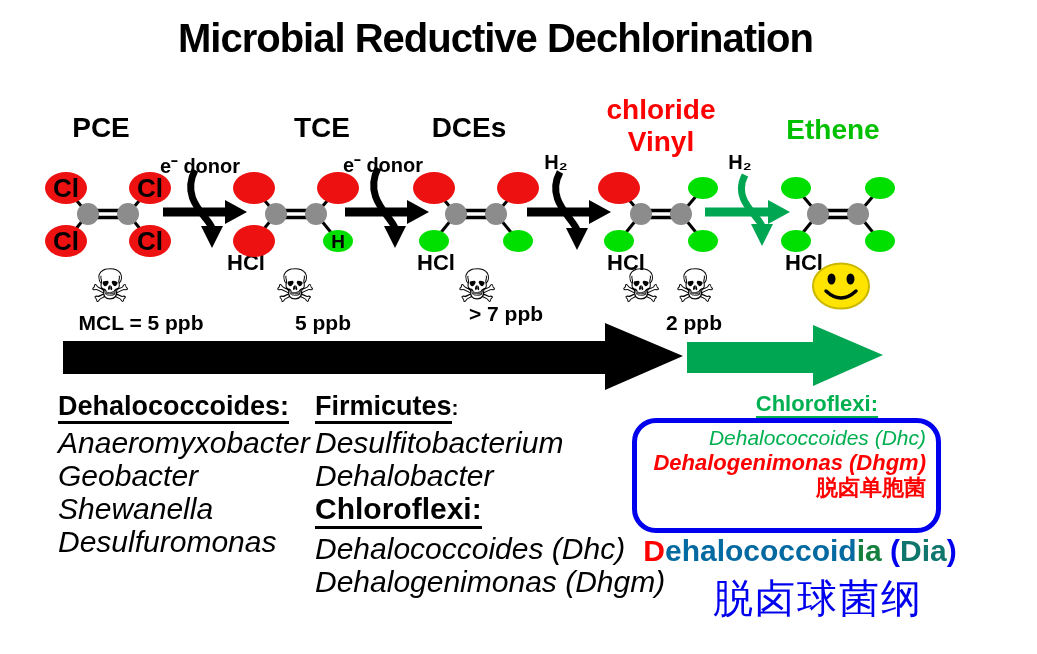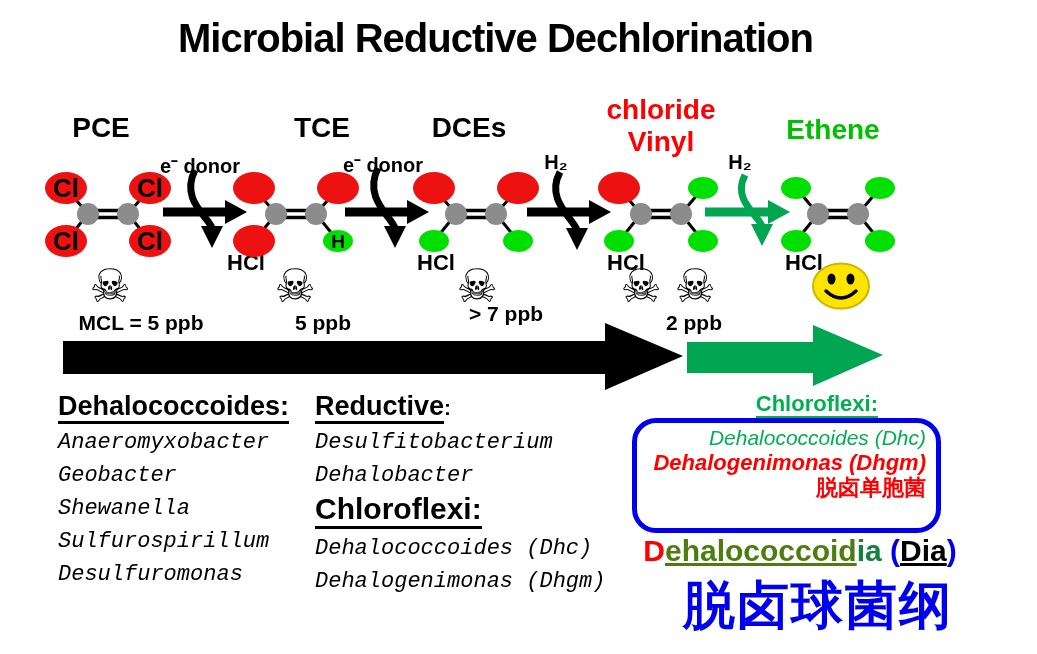--- a/index.html
+++ b/index.html
@@ -16,35 +16,35 @@
   .reagent{font-size:20px;font-weight:bold;}
   .byproduct{font-size:22px;font-weight:bold;margin-left:40px;}
   .skull{font-family:"DejaVu Sans",sans-serif;font-size:46px;line-height:46px;color:#000;}
   .mcl{font-size:21px;font-weight:bold;margin-left:28px;}
   svg.layer{position:absolute;left:0;top:0;}
   
   .tax-col{position:absolute;line-height:33px;}
   .tax-head{font-size:27px;font-weight:bold;display:inline-block;border-bottom:3px solid #000;line-height:30px;}
   .tax-head-big{font-size:30px;line-height:34px;}
   .colon{font-size:21px;font-weight:bold;}
-  .genus{font-style:italic;font-size:22px;font-family:Liberation Mono, monospace;}
+  .genus{font-style:italic;font-size:30px;}
   
   .cf-head{font-size:22px;font-weight:bold;color:var(--green-label);display:inline-block;border-bottom:3px solid var(--green-label);line-height:24px;}
   .blue-box{
     position:absolute;left:632px;top:418px;width:289px;height:103px;
     border:5px solid var(--blue);border-radius:24px;
     text-align:right;padding:2px 10px 0 0;box-sizing:content-box;
   }
   .box-line{line-height:25px;white-space:nowrap;}
   .g-i{color:var(--green-label);font-style:italic;font-size:21px;}
   .g-b{color:var(--green-label);font-weight:bold;font-size:22px;}
   .r-bi{color:var(--pure-red);font-weight:bold;font-style:italic;font-size:22px;}
   .r-b{color:var(--pure-red);font-weight:bold;font-size:22px;}
   .class-line{font-size:30px;font-weight:bold;}
-  .class-cn{font-size:52px;font-weight:bold;color:var(--blue);letter-spacing:2px;}
+  .class-cn{font-size:40px;font-weight:normal;color:var(--blue);letter-spacing:2px;}
 </style>
 </head>
 <body>
 
 <div class="stage">
 
   <div class="abs page-title">Microbial Reductive Dechlorination</div>
 
   <div class="abs cx compound" style="left:101px;top:112px;">PCE</div>
   <div class="abs cx compound" style="left:282px;top:112px;margin-left:40px;">TCE</div>
@@ -194,42 +194,41 @@
   <div class="abs cx mcl" style="left:113px;top:311px;">MCL = 5 ppb</div>
   <div class="abs cx mcl" style="left:295px;top:311px;">5 ppb</div>
   <div class="abs cx mcl" style="left:478px;top:302px;">&gt; 7 ppb</div>
   <div class="abs cx mcl" style="left:666px;top:311px;">2 ppb</div>
 
   <div class="tax-col" style="left:58px;top:391px;">
     <div><span class="tax-head">Dehalococcoides:</span></div>
     <div class="genus">Anaeromyxobacter</div>
     <div class="genus">Geobacter</div>
     <div class="genus">Shewanella</div>
-    <div class="genus">Sulfurospirillum</div>
     <div class="genus">Desulfuromonas</div>
   </div>
 
   <div class="tax-col" style="left:315px;top:391px;">
     <div>
-      <span class="tax-head">Reductive</span><span class="colon">:</span>
+      <span class="tax-head">Firmicutes</span><span class="colon">:</span>
     </div>
     <div class="genus">Desulfitobacterium</div>
     <div class="genus">Dehalobacter</div>
     <div style="line-height:37px;"><span class="tax-head tax-head-big">Chloroflexi:</span></div>
     <div class="genus">Dehalococcoides (Dhc)</div>
     <div class="genus">Dehalogenimonas (Dhgm)</div>
   </div>
 
   <div class="abs" style="right:113px;top:392px;">
     <span class="cf-head">Chloroflexi:</span>
   </div>
 
   <div class="blue-box">
     <div class="box-line g-i">Dehalococcoides (Dhc)</div>
     <div class="box-line r-bi">Dehalogenimonas (Dhgm)</div>
     <div class="box-line r-b">脱卤单胞菌</div>
   </div>
 
-  <div id="class-name-line" class="abs cx class-line" style="left:800px;top:534px;"><span style="color: rgb(255, 0, 0);">D</span><span style="color: #4d7c0f; text-decoration: underline;">ehalococcoid</span><span style="color: #15803d;">ia</span><span style="color: rgb(0, 0, 238);"> (</span><span style="color: #000000; text-decoration: underline;">Dia</span><span style="color: rgb(0, 0, 238);">)</span></div>
+  <div id="class-name-line" class="abs cx class-line" style="left:800px;top:534px;"><span style="color: rgb(255, 0, 0);">D</span><span style="color: #0369a1;">ehalococcoid</span><span style="color: #15803d;">ia</span><span style="color: rgb(0, 0, 238);"> (</span><span style="color: #0f766e;">Dia</span><span style="color: rgb(0, 0, 238);">)</span></div>
 
   <div class="abs cx class-cn" style="left:818px;top:571px;">脱卤球菌纲</div>
 
 </div>
 
 </body></html>

